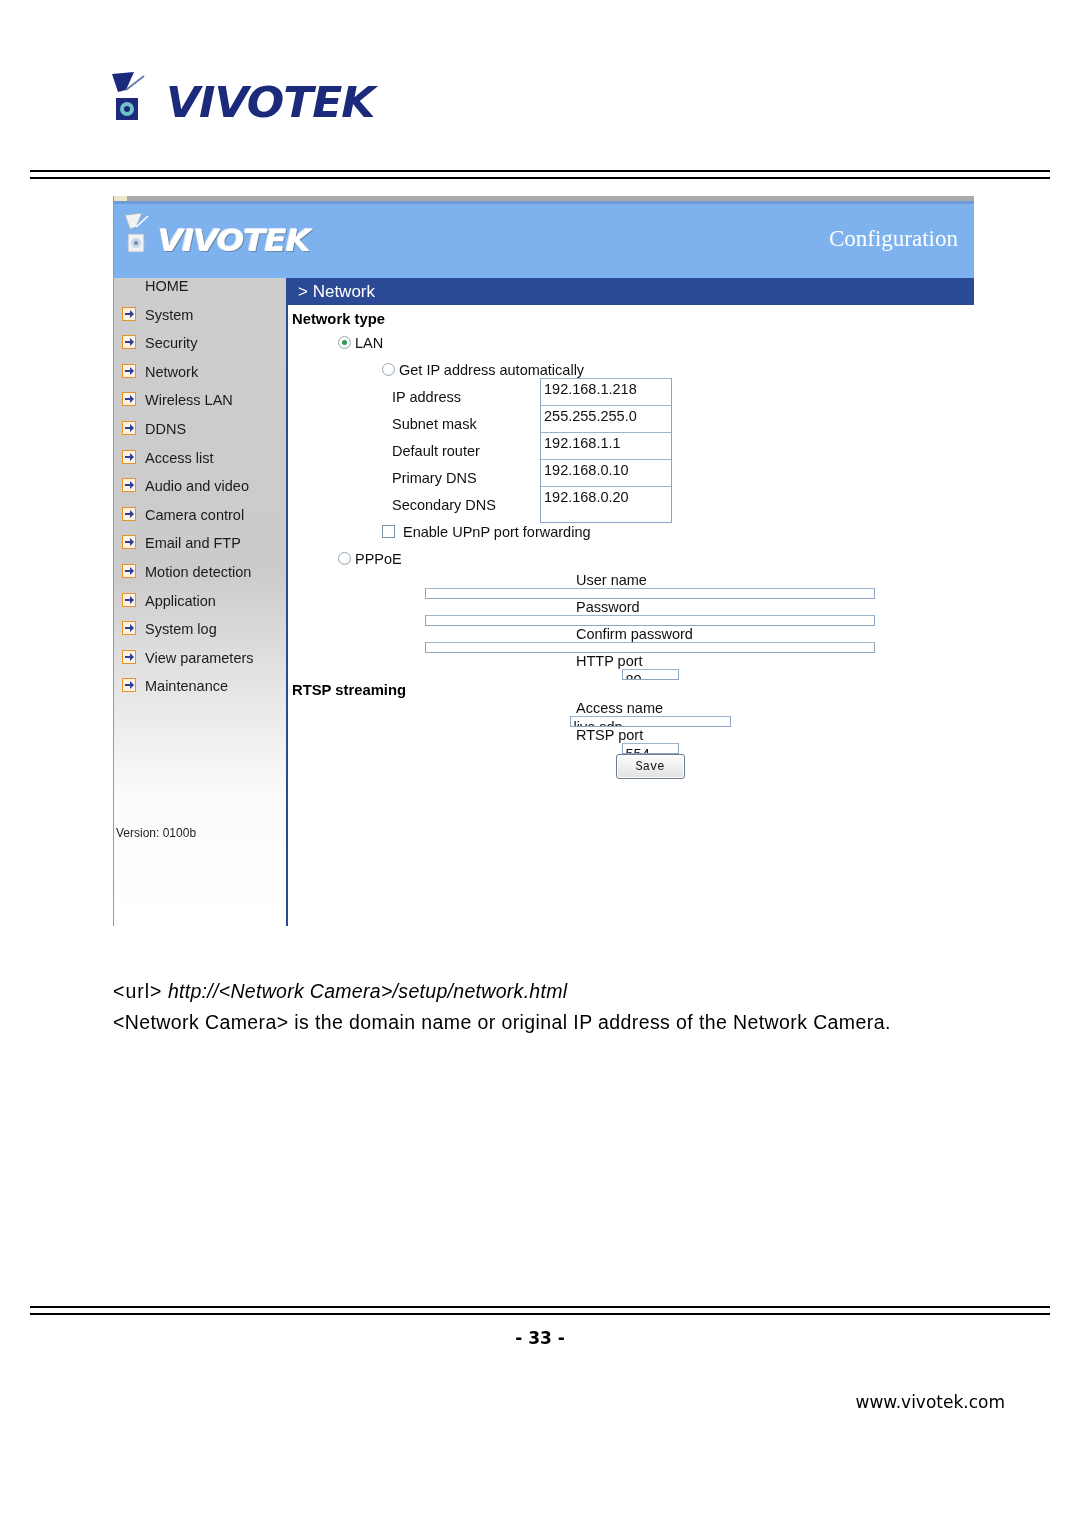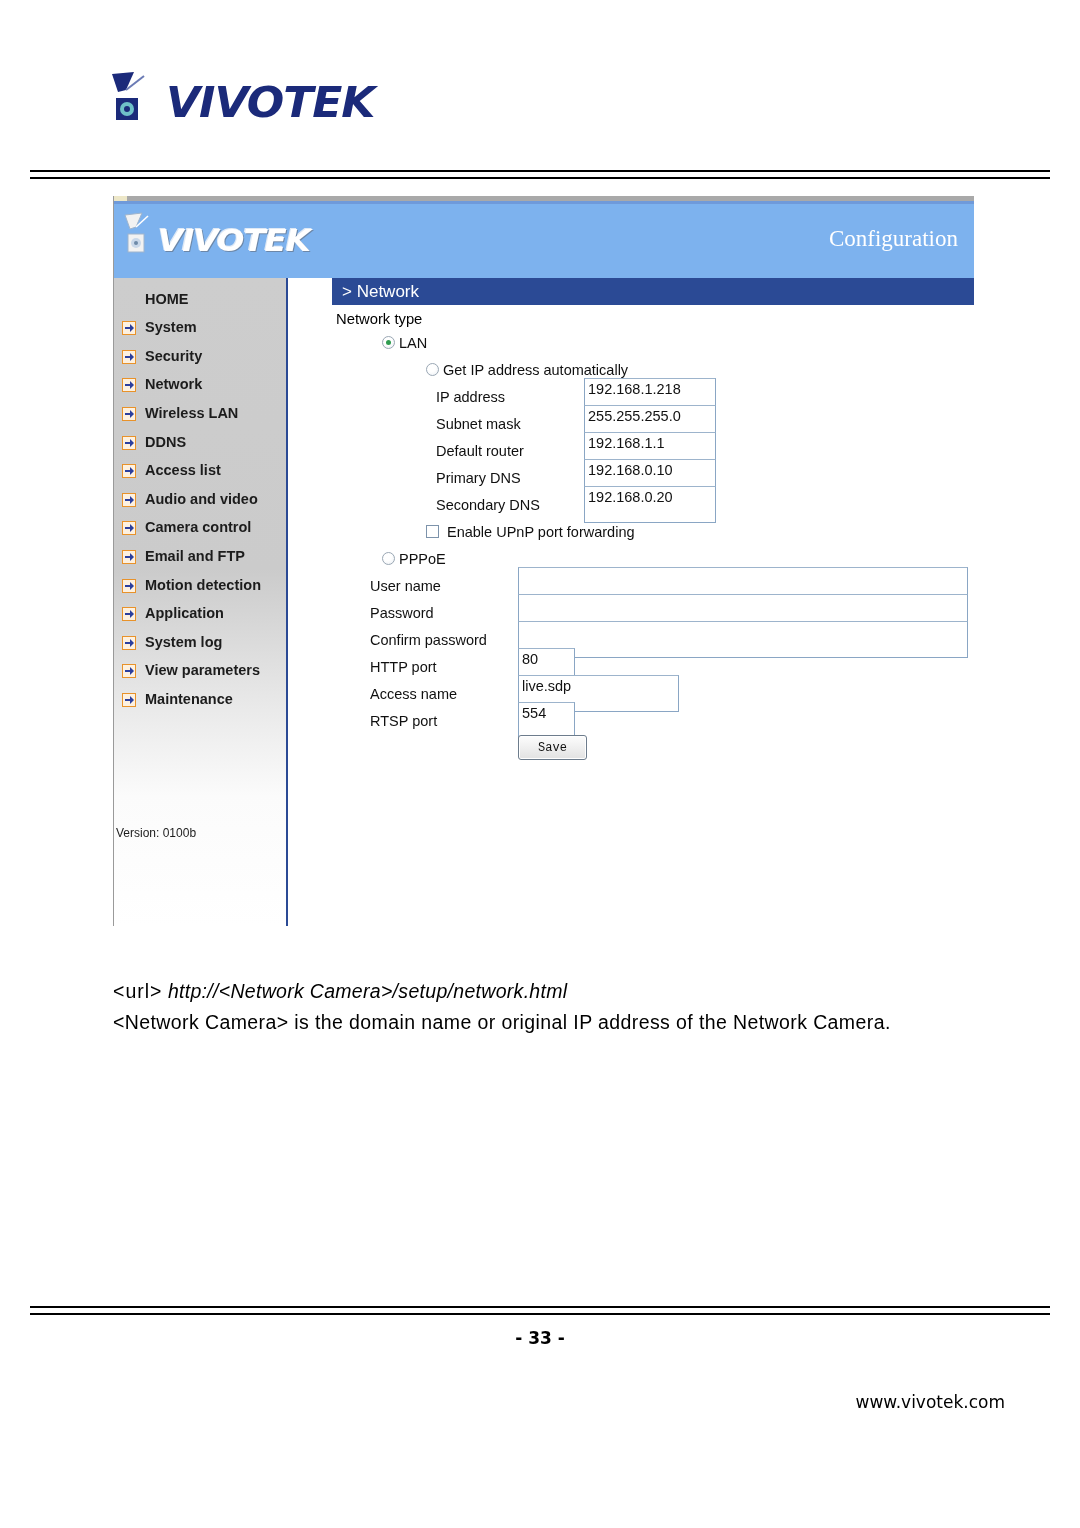--- a/index.html
+++ b/index.html
@@ -112,24 +112,23 @@
     position: absolute;
     left: 0; top: 82px;
     width: 172px;
     height: 648px;
     background: linear-gradient(to bottom, #cdcdcd 0%, #cbcbcb 45%, #e9e9e9 66%, #fbfbfb 80%, #ffffff 100%);
   }
   .side-item {
     position: relative;
     height: 28.6px;
     display: flex;
-    align-items: flex-end;
+    align-items: flex-start;
     padding-left: 8px;
     box-sizing: border-box;
-    font-weight: bold;
   }
   .side-item .ico {
     width: 14px;
     height: 14px;
     box-sizing: border-box;
     border: 1px solid #e8922a;
     background: #fdf1e0;
     position: relative;
     flex: 0 0 auto;
     margin-right: 9px;
@@ -168,54 +167,53 @@
   
   .content {
     position: absolute;
     left: 172px;
     top: 82px;
     width: 688px;
     height: 648px;
     border-left: 2px solid #2b4a95;
     box-sizing: border-box;
     background: #ffffff;
-    padding-left: 44px;
   }
   .crumb {
     height: 27px;
     background: #2b4a95;
     color: #ffffff;
     font-size: 17px;
     display: flex;
     align-items: center;
     padding-left: 10px;
     box-sizing: border-box;
   }
 
   .form {
     position: relative;
     padding: 4px 0 0 4px;
     font-size: 14.5px;
     color: #101010;
   }
   .sect {
-    font-weight: normal;
+    font-weight: bold;
     font-size: 14.8px;
     margin: 2px 0 2px 0;
     color: #000;
   }
   .row {
     display: flex;
     align-items: center;
     height: 27px;
   }
   .ind1 { padding-left: 46px; }
   .ind2 { padding-left: 90px; }
   .ind3 { padding-left: 100px; }
-  .ind-lbl { padding-left: 34px; }
+  .ind-lbl { padding-left: 34px; flex-direction: column; }
 
   .radio {
     width: 13px; height: 13px;
     border-radius: 50%;
     border: 1px solid #9aa7b4;
     background: radial-gradient(circle at 40% 35%, #ffffff 40%, #e9eef3 100%);
     box-sizing: border-box;
     position: relative;
     margin-right: 4px;
     flex: 0 0 auto;
@@ -484,20 +482,21 @@
       <div class="row ind-lbl">
         <span class="fld-lbl">Confirm password</span>
         <span class="tbox w-wide"></span>
       </div>
 
       <div class="row ind-lbl">
         <span class="fld-lbl">HTTP port</span>
         <span class="tbox w-port">80</span>
       </div>
 
+      <div class="sect">RTSP streaming</div>
       <div class="row ind-lbl">
         <span class="fld-lbl">Access name</span>
         <span class="tbox w-name">live.sdp</span>
       </div>
       <div class="row ind-lbl">
         <span class="fld-lbl">RTSP port</span>
         <span class="tbox w-port">554</span>
       </div>
       <div class="row ind-lbl">
         <span class="fld-lbl"></span>

